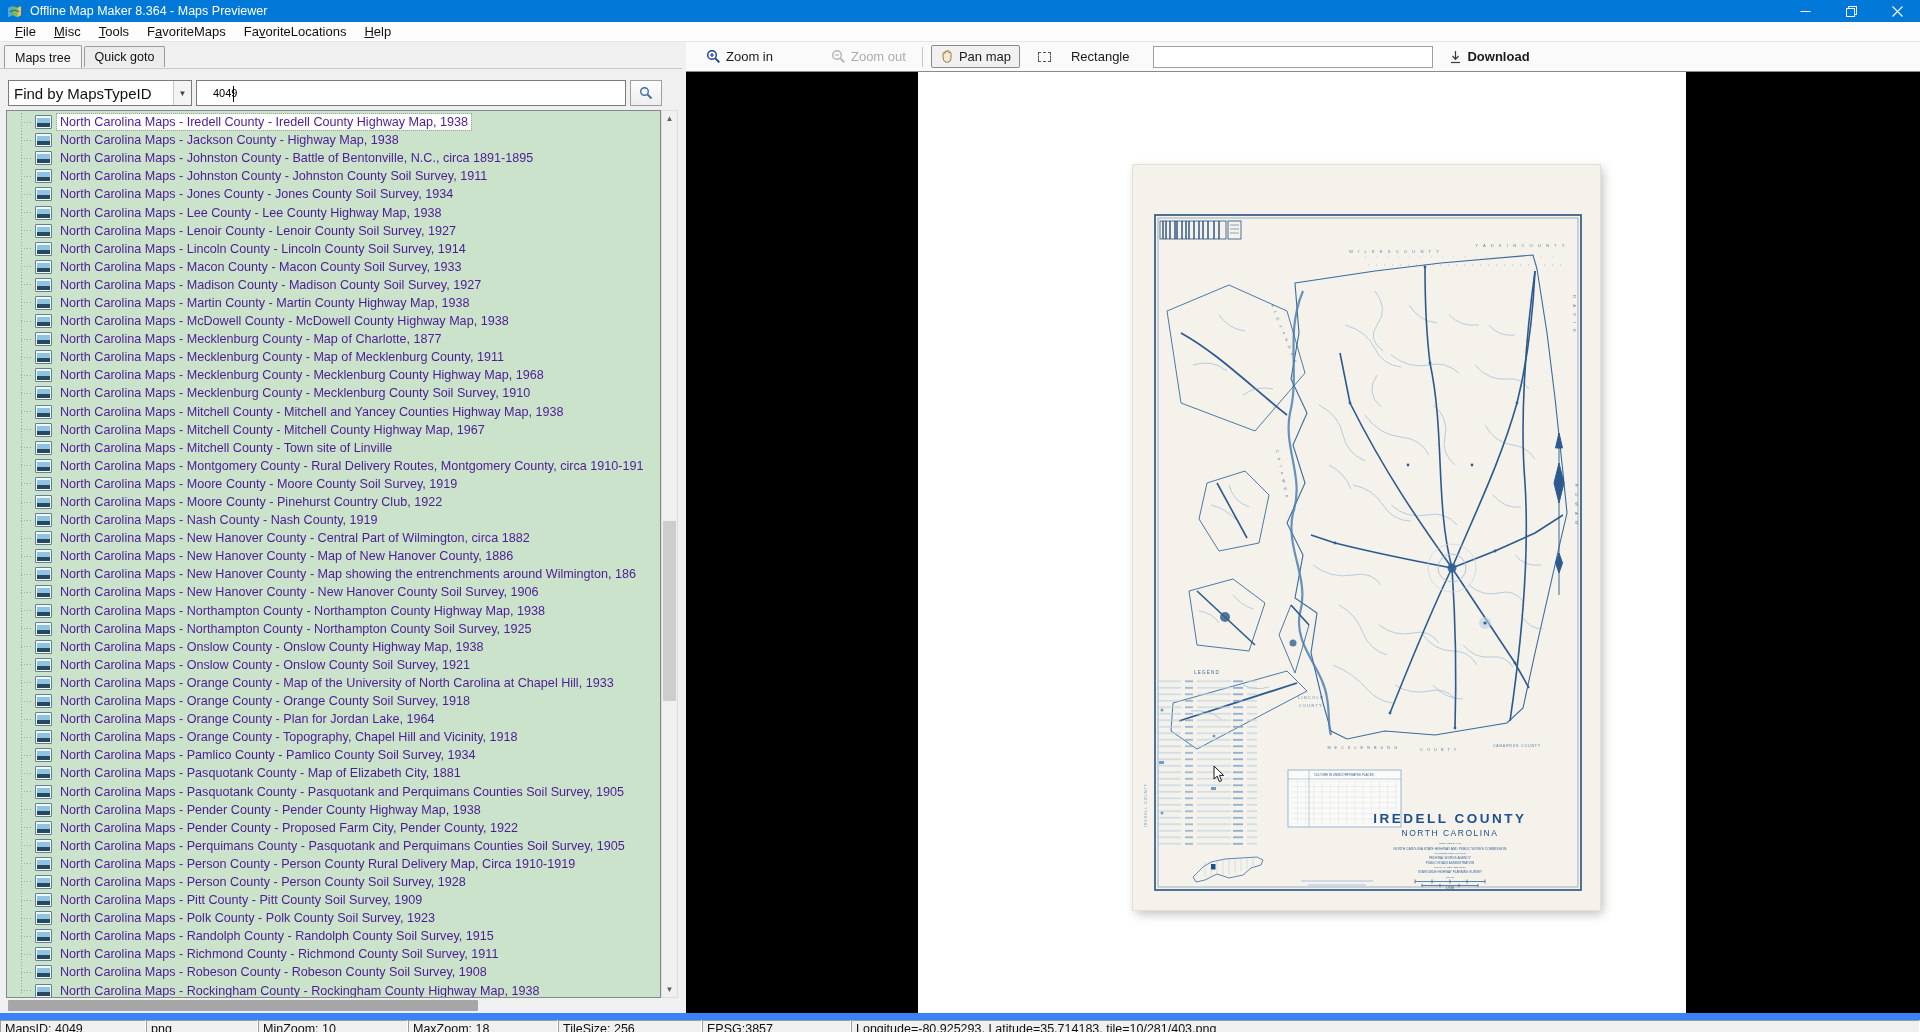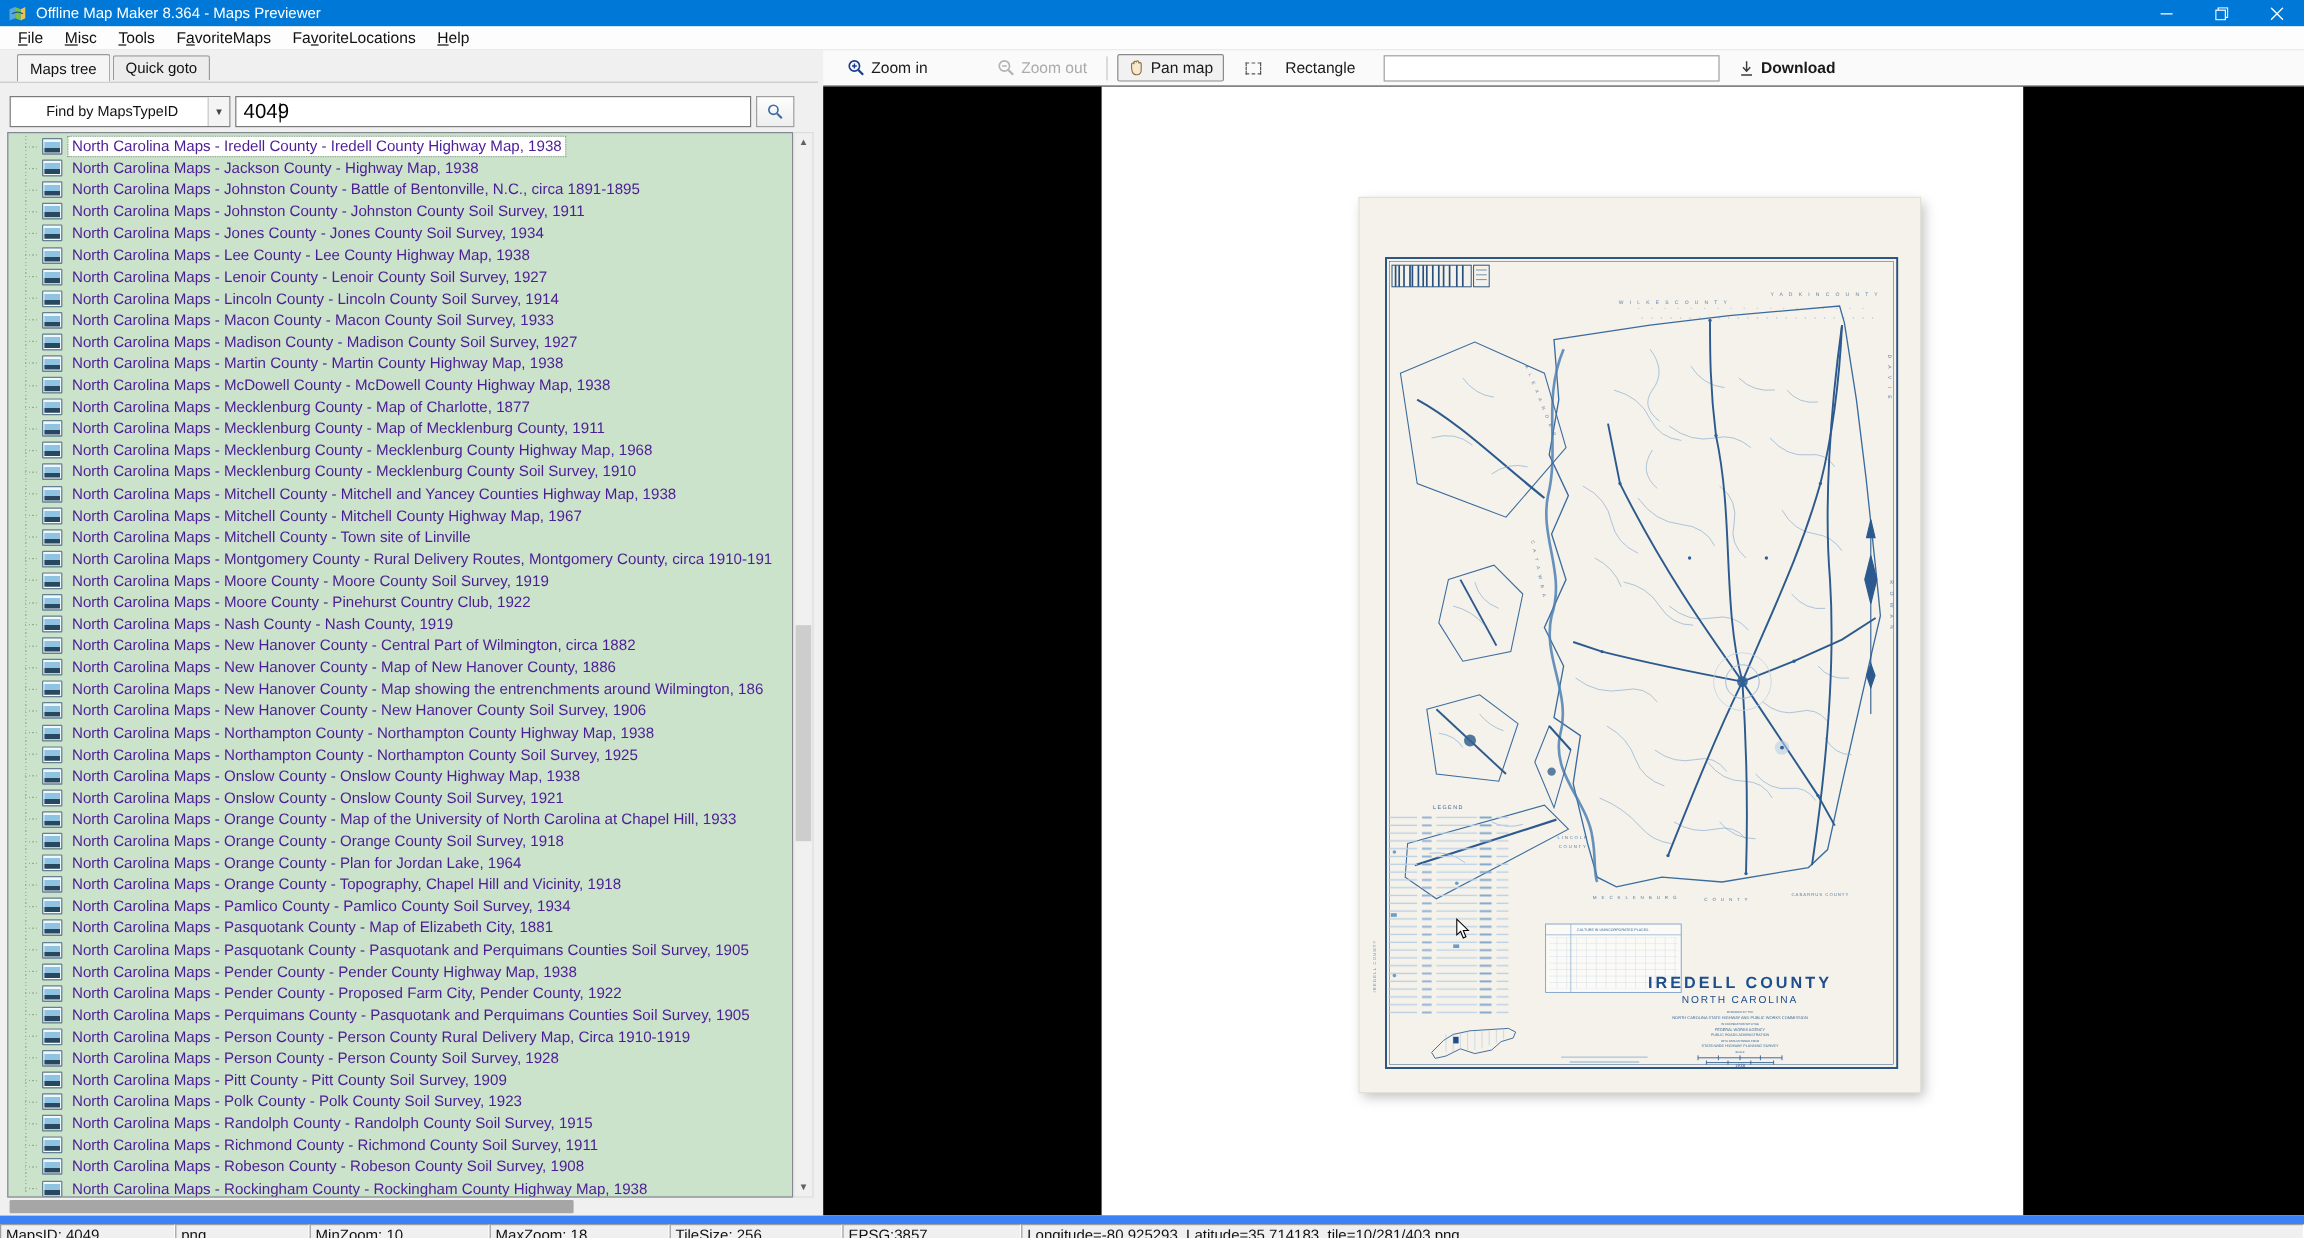--- a/index.html
+++ b/index.html
@@ -16,35 +16,35 @@
   .win-btn { width:46px; height:22px; display:flex; align-items:center; justify-content:center; }
 
   
   .menubar { position:absolute; left:0; top:22px; width:1920px; height:20px;
              background:#fdfdfd; border-bottom:1px solid #e6e6e6; display:flex; align-items:center; padding-left:6px; }
   .menu-item { font-size:13px; color:#111; padding:2px 9px; cursor:default; }
   .menu-item u { text-decoration:underline; }
 
   
   .left-panel { position:absolute; left:0; top:42px; width:682px; height:971px; background:#f0f0f0; }
-  .tabstrip { position:absolute; left:14px; top:3px; height:22px; display:flex; align-items:flex-end; }
+  .tabstrip { position:absolute; left:4px; top:3px; height:22px; display:flex; align-items:flex-end; }
   .tab { font-size:12.5px; color:#111; padding:3px 10px 3px 10px; border:1px solid #9a9a9a;
          border-bottom:none; background:#ececec; margin-right:2px; border-radius:2px 2px 0 0; }
   .tab.active { background:#f5f5f5; padding-top:5px; position:relative; top:1px; }
   .tab-underline { position:absolute; left:0; top:26px; width:682px; height:1px; background:#c8c8c8; }
 
   .search-row { position:absolute; left:0; top:36px; width:682px; height:28px; }
   .dd { position:absolute; left:8px; top:2px; width:184px; height:26px; background:#fff;
         border:1px solid #7a7a7a; display:flex; align-items:center; }
-  .dd-text { font-size:12px; padding-left:5px; flex:1; color:#111; white-space:nowrap; overflow:hidden;text-align:center; }
+  .dd-text { font-size:15px; padding-left:5px; flex:1; color:#111; white-space:nowrap; overflow:hidden; }
   .dd-arrow { width:18px; height:100%; display:flex; align-items:center; justify-content:center;
               border-left:1px solid #c9c9c9; font-size:8px; color:#444; background:#f4f4f4; }
   .search-box { position:absolute; left:196px; top:2px; width:430px; height:26px; background:#fff;
                 border:1px solid #7a7a7a; }
-  .search-box input { width:100%; height:100%; border:none; outline:none; font-size:17px; padding:0 6px;
+  .search-box input { width:100%; height:100%; border:none; outline:none; font-size:11px; padding:0 16px;
                       font-family:"Liberation Sans", sans-serif; background:transparent; }
   .caret { position:absolute; left:36px; top:5px; width:1px; height:16px; background:#000; }
   .search-btn { position:absolute; left:630px; top:2px; width:32px; height:26px;
                 background:linear-gradient(#fdfdfd,#eee); border:1px solid #9f9f9f;
                 display:flex; align-items:center; justify-content:center; }
 
   
   .tree { position:absolute; left:6px; top:68px; width:655px; height:888px; background:#cbe2cb;
           border:1px solid #828790; overflow:hidden; padding-top:2px; }
   .tree-rail { position:absolute; left:14px; top:2px; bottom:2px; width:1px;

